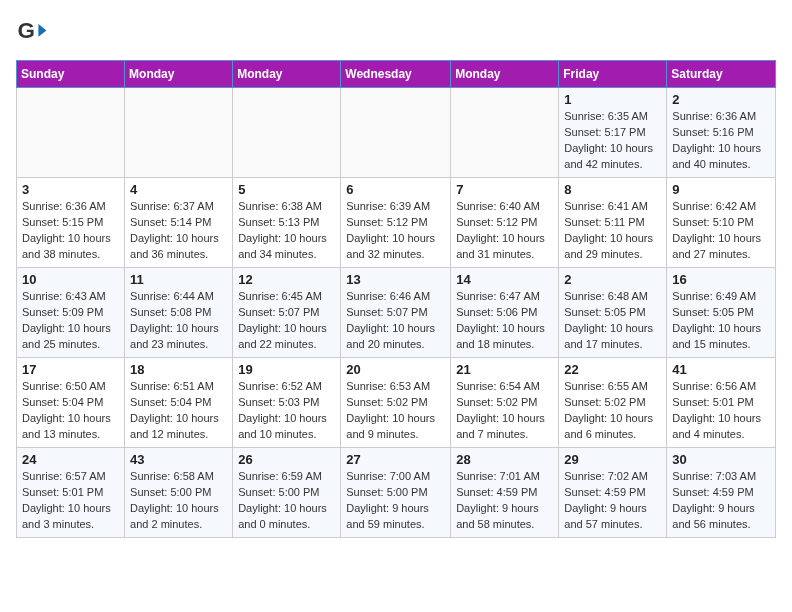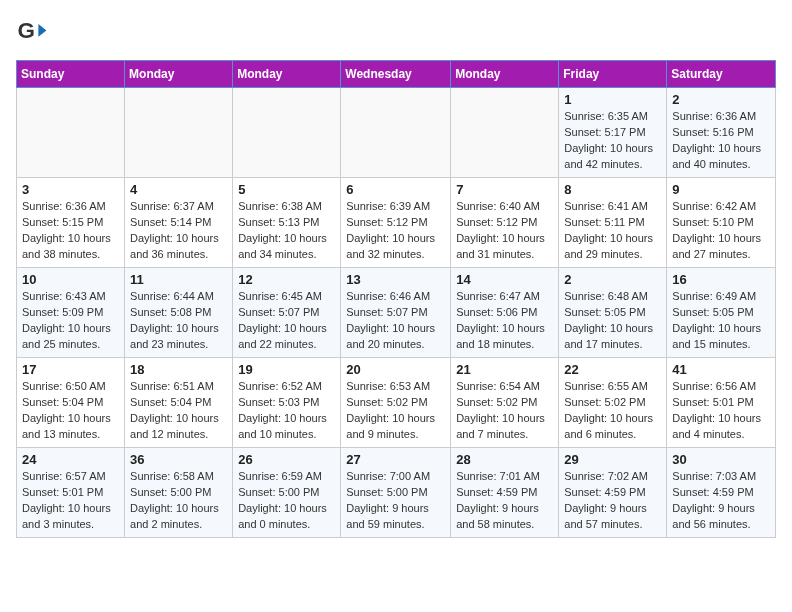--- a/index.html
+++ b/index.html
@@ -227,21 +227,21 @@
           <span class="day-num">41</span>
           <div class="day-info">Sunrise: 6:56 AM<br>Sunset: 5:01 PM<br>Daylight: 10 hours and 4 minutes.</div>
         </td>
       </tr>
       <tr>
         <td>
           <span class="day-num">24</span>
           <div class="day-info">Sunrise: 6:57 AM<br>Sunset: 5:01 PM<br>Daylight: 10 hours and 3 minutes.</div>
         </td>
         <td>
-          <span class="day-num">36</span>
+          <span class="day-num">43</span>
           <div class="day-info">Sunrise: 6:58 AM<br>Sunset: 5:00 PM<br>Daylight: 10 hours and 2 minutes.</div>
         </td>
         <td>
           <span class="day-num">26</span>
           <div class="day-info">Sunrise: 6:59 AM<br>Sunset: 5:00 PM<br>Daylight: 10 hours and 0 minutes.</div>
         </td>
         <td>
           <span class="day-num">27</span>
           <div class="day-info">Sunrise: 7:00 AM<br>Sunset: 5:00 PM<br>Daylight: 9 hours and 59 minutes.</div>
         </td>

